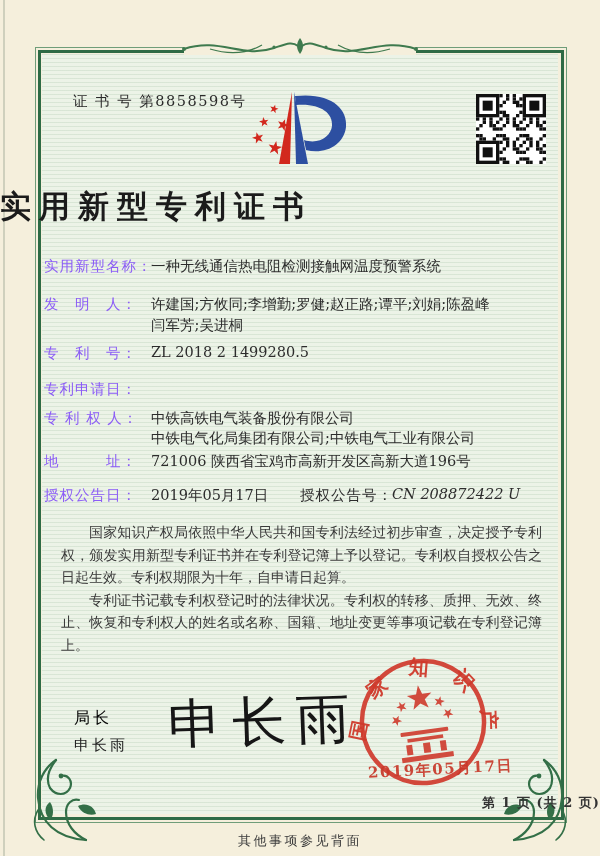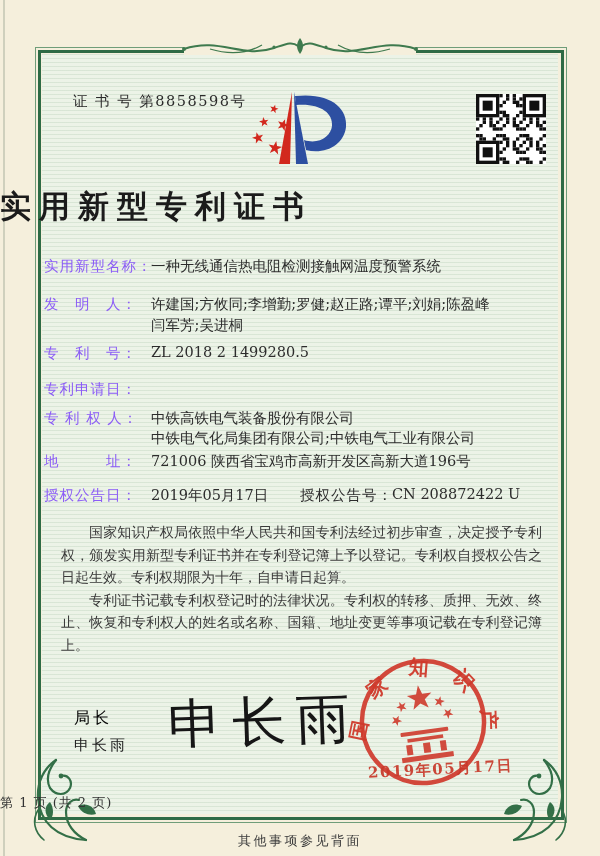--- a/index.html
+++ b/index.html
@@ -13,32 +13,32 @@
     background:repeating-linear-gradient(180deg, rgba(120,165,125,.17) 0 1px, rgba(235,243,230,0) 1px 4px), #ecf3e7;}
   .abs{position:absolute;}
   .cert-no{left:73px;top:92px;font-size:14.5px;letter-spacing:1.5px;color:#2b2b2b;}
   .logo{left:228px;top:84px;width:140px;height:88px;}
   .qr{left:476px;top:94px;width:70px;height:70px;}
   .title{left:0;right:0;top:186px;font-size:31px;font-weight:bold;
          letter-spacing:8px;color:#1b1b1b;}
   .lbl{position:absolute;left:44px;font-size:14.5px;color:#8b5cf6;white-space:pre;letter-spacing:1px;}
   .val{position:absolute;left:151px;font-size:14.5px;color:#2c2c2c;white-space:nowrap;}
   .val2{position:absolute;left:300px;font-size:14.5px;color:#2c2c2c;white-space:nowrap;letter-spacing:1px;}
-  .val3{position:absolute;left:392px;font-size:14.5px;color:#2c2c2c;white-space:nowrap;}
+  .val3{position:absolute;left:392px;font-size:14.5px;color:#2c2c2c;white-space:nowrap;font-style:italic;}
   .body-text{position:absolute;left:61px;top:509px;width:481px;font-size:14px;line-height:22.5px;
              text-align:justify;color:#3a3a3a;margin-top:12px;}
   .body-text p{margin:0;text-indent:2em;}
   .director-role{left:74px;top:708px;font-size:16px;letter-spacing:3px;color:#000000;}
   .director-name{left:74px;top:736px;font-size:15px;letter-spacing:3px;color:#222;}
   .autograph{left:168px;top:686px;font-size:54px;letter-spacing:10px;color:#161616;
              transform:rotate(-2deg);font-weight:400;}
   .seal{left:343px;top:642px;width:160px;height:160px;transform:rotate(-8deg);}
   .seal-date{left:368px;top:760px;font-size:15px;color:#c8392a;letter-spacing:1.5px;
              transform:rotate(-3deg);font-weight:bold;opacity:.92;}
-  .footer-page{left:0;right:0;top:794px;text-align:left;font-size:13px;letter-spacing:1px;color:#333;}
+  .footer-page{left:0;right:0;top:794px;text-align:right;font-size:13px;letter-spacing:1px;color:#333;font-weight:bold;}
   .back-note{left:0;right:0;top:832px;text-align:center;font-size:13px;letter-spacing:2.5px;color:#3c3c3c;}
   .top-ornament{left:170px;top:33px;width:260px;height:30px;}
   .corner{width:84px;height:96px;}
   .corner-l{left:22px;top:750px;}
   .corner-r{left:494px;top:750px;transform:scaleX(-1);}
 </style>
 </head>
 <body>
 
 <div class="stage">

